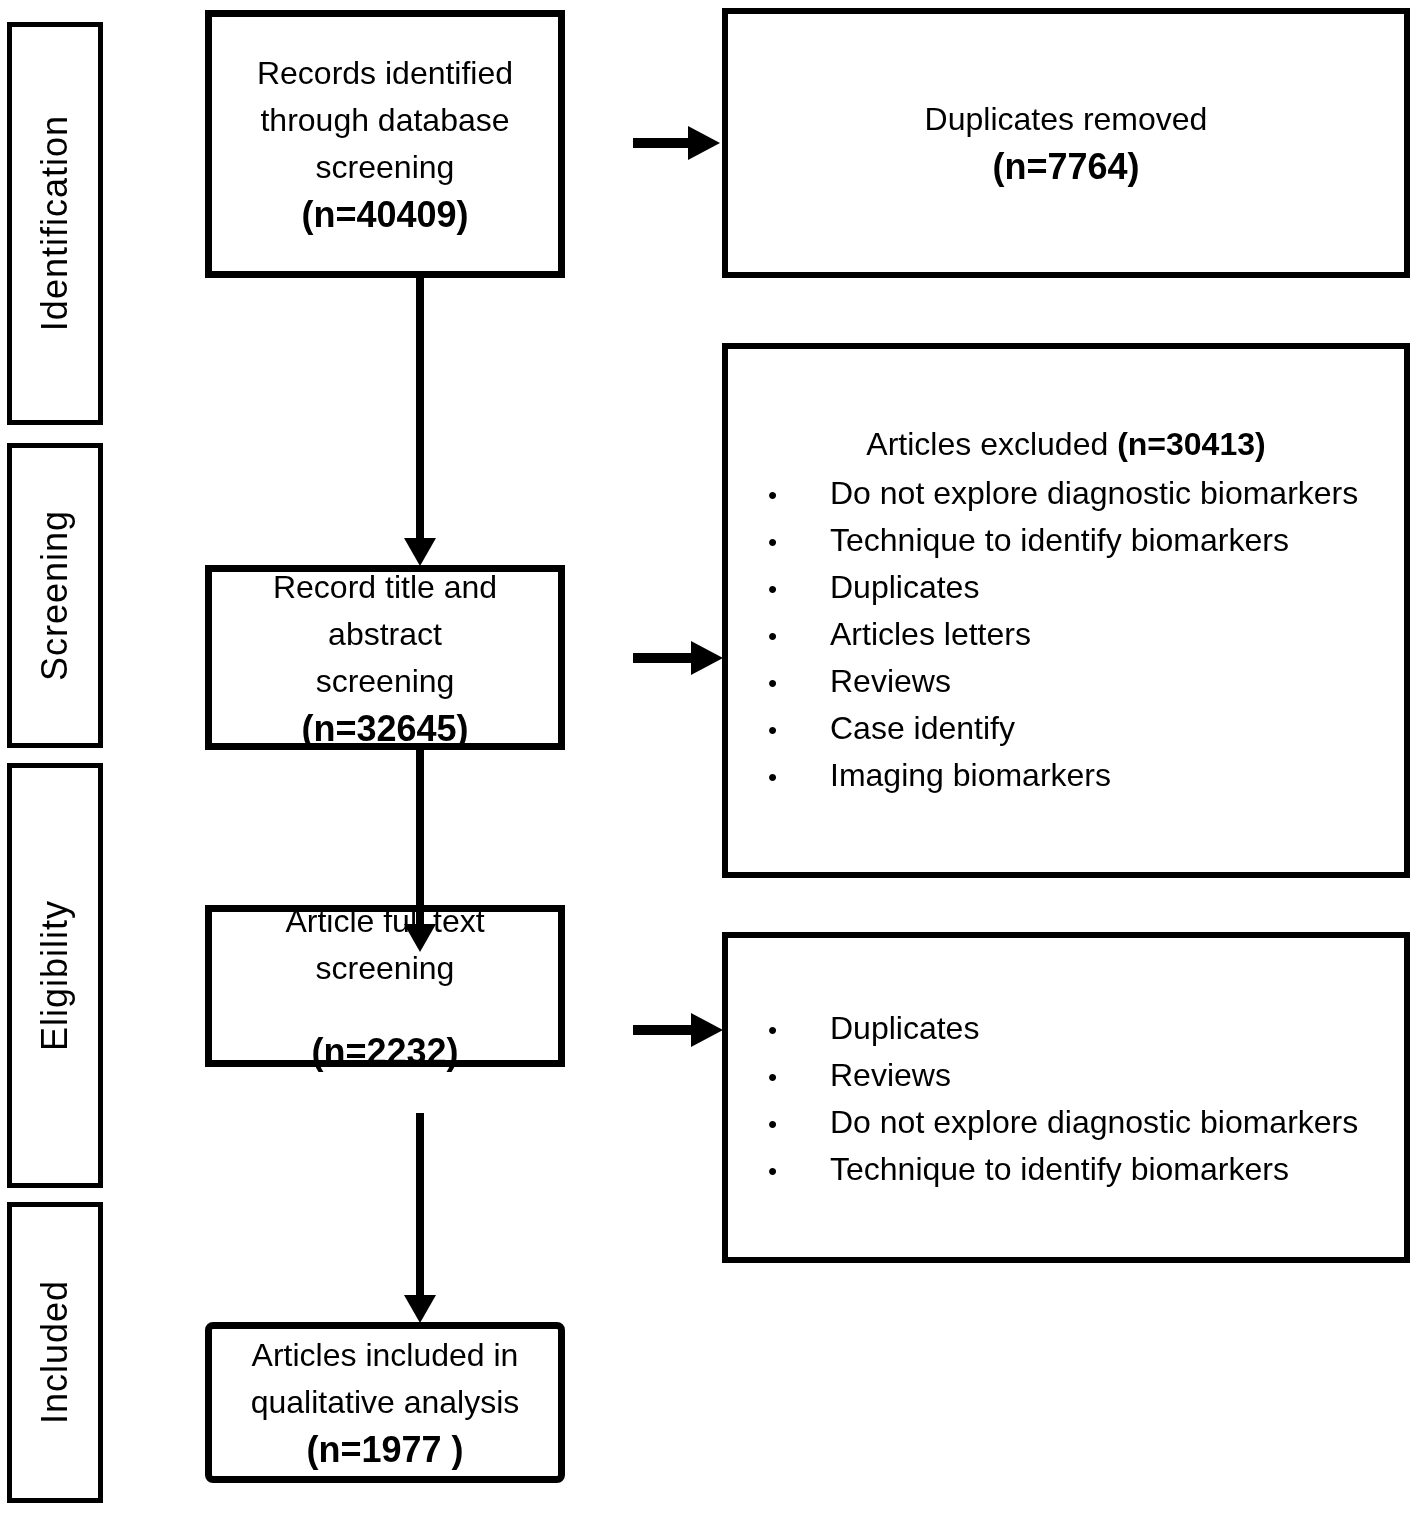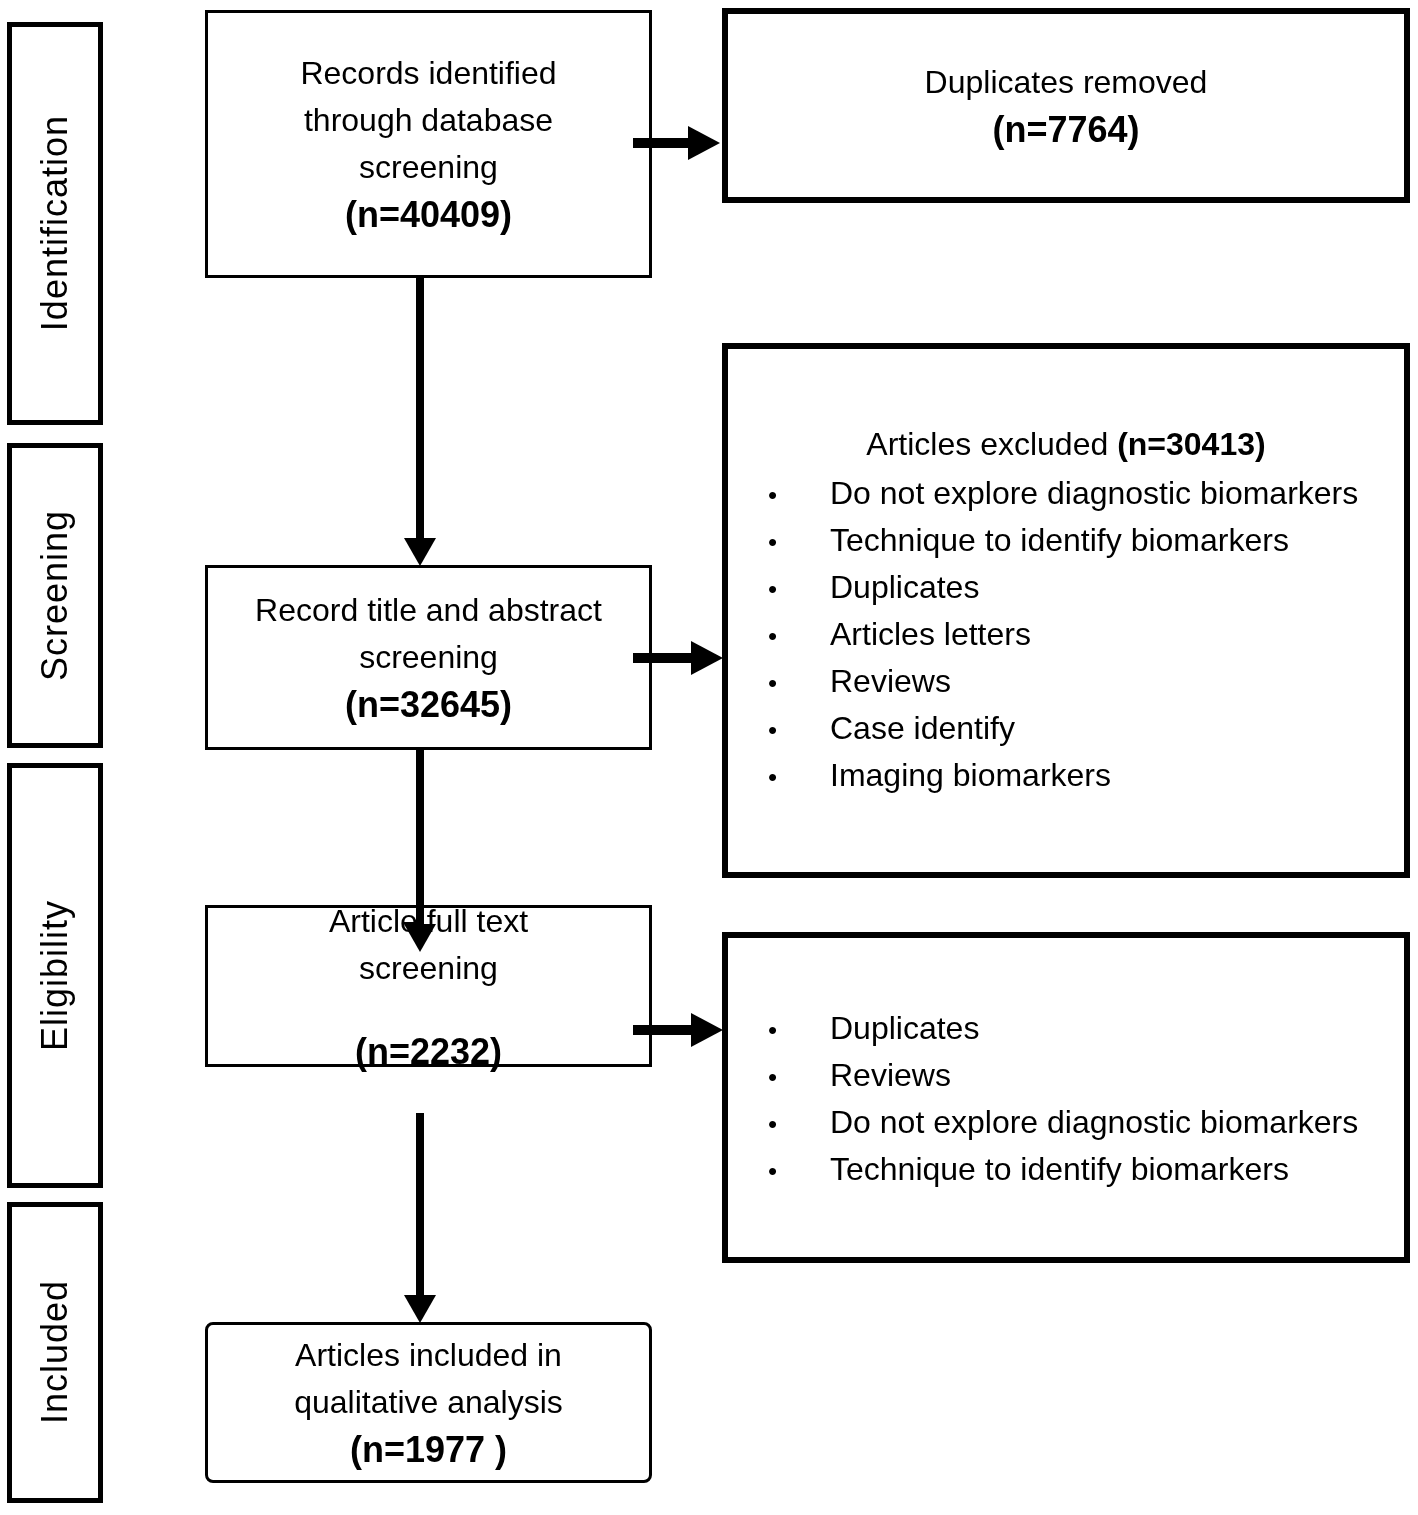--- a/index.html
+++ b/index.html
@@ -33,22 +33,22 @@
   }
   .s1 { top: 22px;   height: 403px; }
   .s2 { top: 443px;  height: 305px; }
   .s3 { top: 763px;  height: 425px; }
   .s4 { top: 1202px; height: 301px; }
 
   
   .fbox {
     position: absolute;
     left: 205px;
-    width: 447px;
-    border: 3px solid #000000;
+    width: 360px;
+    border: 7px solid #000000;
     background: #fff;
     box-sizing: border-box;
     display: flex;
     flex-direction: column;
     align-items: center;
     justify-content: center;
     text-align: center;
   }
   .f1 { top: 10px;   height: 268px; }
   .f2 { top: 565px;  height: 185px; }
@@ -70,21 +70,21 @@
     position: absolute;
     left: 722px;
     width: 688px;
     border: 6px solid #000;
     background: #fff;
     box-sizing: border-box;
     display: flex;
     flex-direction: column;
     justify-content: center;
   }
-  .r1 { top: 8px;   height: 195px; align-items: center; text-align: center; }
+  .r1 { top: 8px;   height: 270px; align-items: center; text-align: center; }
   .r2 { top: 343px; height: 535px; padding: 0 18px; justify-content: center; }
   .r3 { top: 932px; height: 331px; padding: 0 18px; }
   .rbox-title {
     text-align: center;
     font-size: 32px;
     line-height: 46px;
   }
   .rbox-title b { font-weight: bold; }
   .bullets {
     list-style: none;

